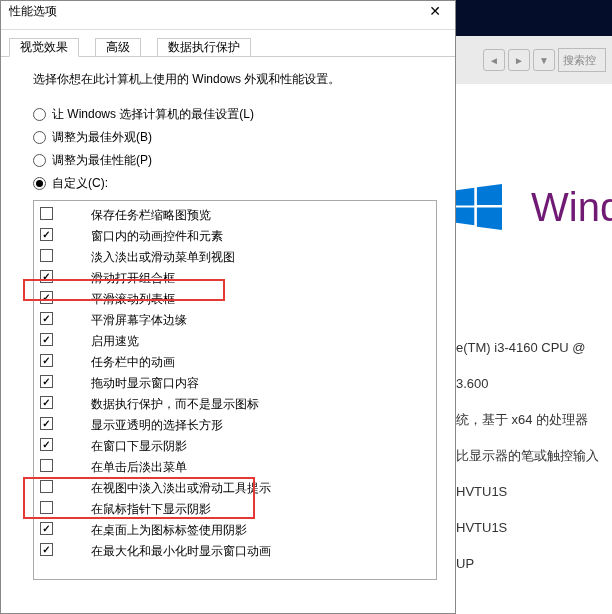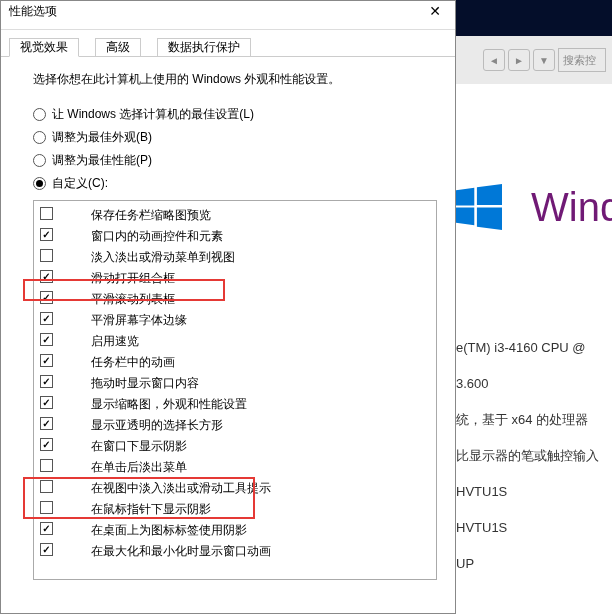--- a/index.html
+++ b/index.html
@@ -140,21 +140,21 @@
         <div class="check-row">
           <span class="checkbox checked"></span>
           <span>任务栏中的动画</span>
         </div>
         <div class="check-row">
           <span class="checkbox checked"></span>
           <span>拖动时显示窗口内容</span>
         </div>
         <div class="check-row">
           <span class="checkbox checked"></span>
-          <span>显示缩略图，外观和性能设置</span>
+          <span>数据执行保护，而不是显示图标</span>
         </div>
         <div class="check-row">
           <span class="checkbox checked"></span>
           <span>显示亚透明的选择长方形</span>
         </div>
         <div class="check-row">
           <span class="checkbox checked"></span>
           <span>在窗口下显示阴影</span>
         </div>
         <div class="check-row">

